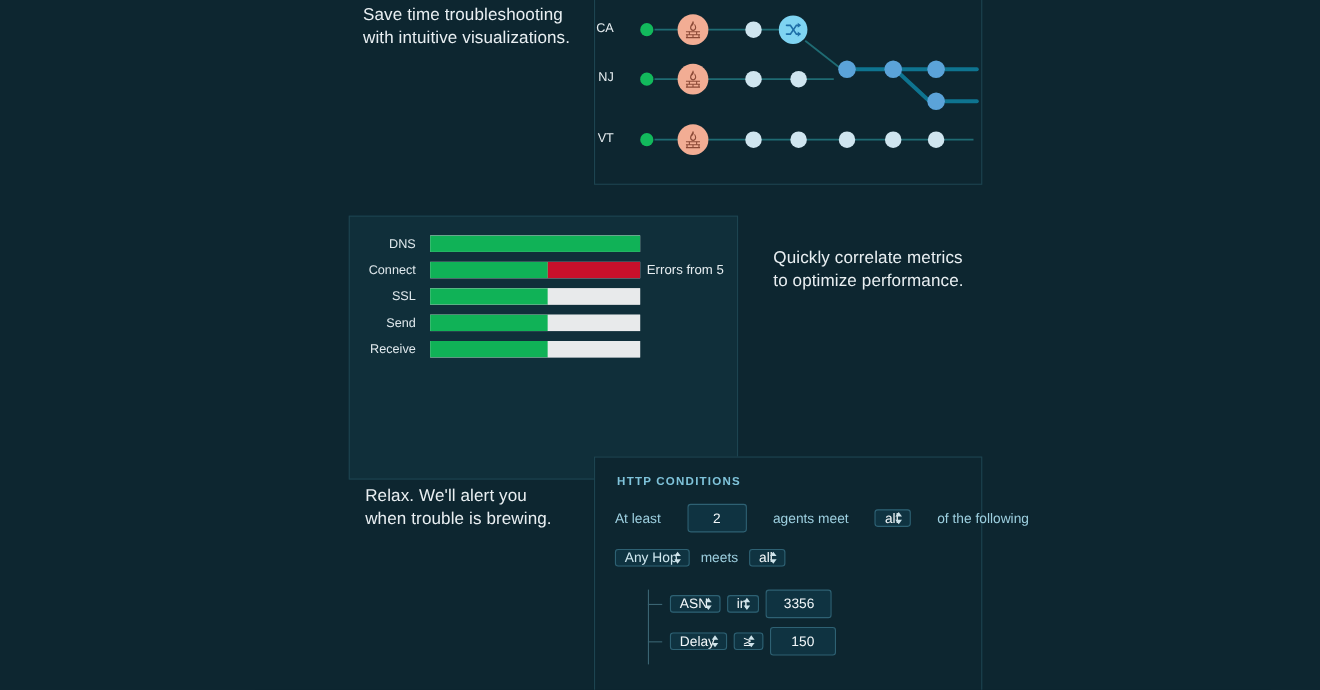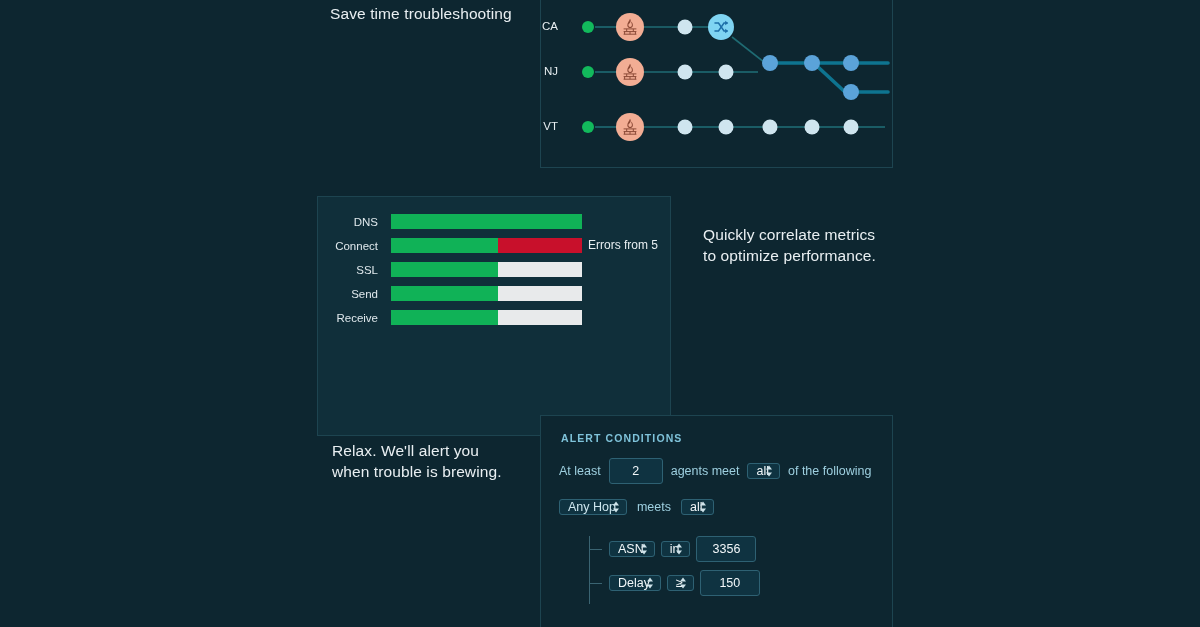--- a/index.html
+++ b/index.html
@@ -120,21 +120,21 @@
     font-weight: bold;
     letter-spacing: 1.1px;
     color: #7fc3da;
   }
   .cond-line {
     position: absolute;
     left: 18px;
     top: 42px;
     display: flex;
     align-items: center;
-    gap: 8px;
+    gap: 24px;
     font-size: 12.5px;
     color: #9dcfdf;
     white-space: nowrap;
   }
   .cond-line2 {
     position: absolute;
     left: 18px;
     top: 79px;
     display: flex;
     align-items: center;
@@ -233,20 +233,21 @@
   .sel-meets { width: 100px; }
   .sel-field { width: 132px; }
   .sel-op    { width: 88px; }
   .fld.hop-text { color: #cfe7ef; }
 </style>
 </head>
 <body>
 
 <div class="copy" style="left:330px; top:3px;">
   <span>Save time troubleshooting</span>
+  <span>with intuitive visualizations.</span>
 </div>
 
 <div class="panel" id="topology-panel"></div>
 
 <svg id="topology-svg" viewBox="0 0 353 213">
   <defs>
 
     <g id="fw-glyph">
       <path d="M0,-6.2 C1.1,-4.6 0.9,-3.6 0.2,-2.6 C-0.5,-1.6 -1.6,-1.2 -1.6,0.1
                C-1.6,1.3 -0.7,2.1 0.1,2.1 C1.1,2.1 1.9,1.2 1.9,0.1
@@ -384,21 +385,21 @@
     </div>
 </div>
 
 <div class="copy" style="left:332px; top:440px;">
   <span>Relax. We'll alert you</span>
   <span>when trouble is brewing.</span>
 </div>
 
 <div class="panel" id="alerts-panel">
 
-  <div class="alerts-title">ALERT CONDITIONS</div>
+  <div class="alerts-title">HTTP CONDITIONS</div>
 
   <div class="cond-line">
     <span>At least</span>
     <input class="fld num" type="text" value="2" style="">
     <span>agents meet</span>
     <span class="sel">
       <span class="fld sel-all">all</span>
       <span class="arrows"></span>
     </span>
     <span>of the following</span>

